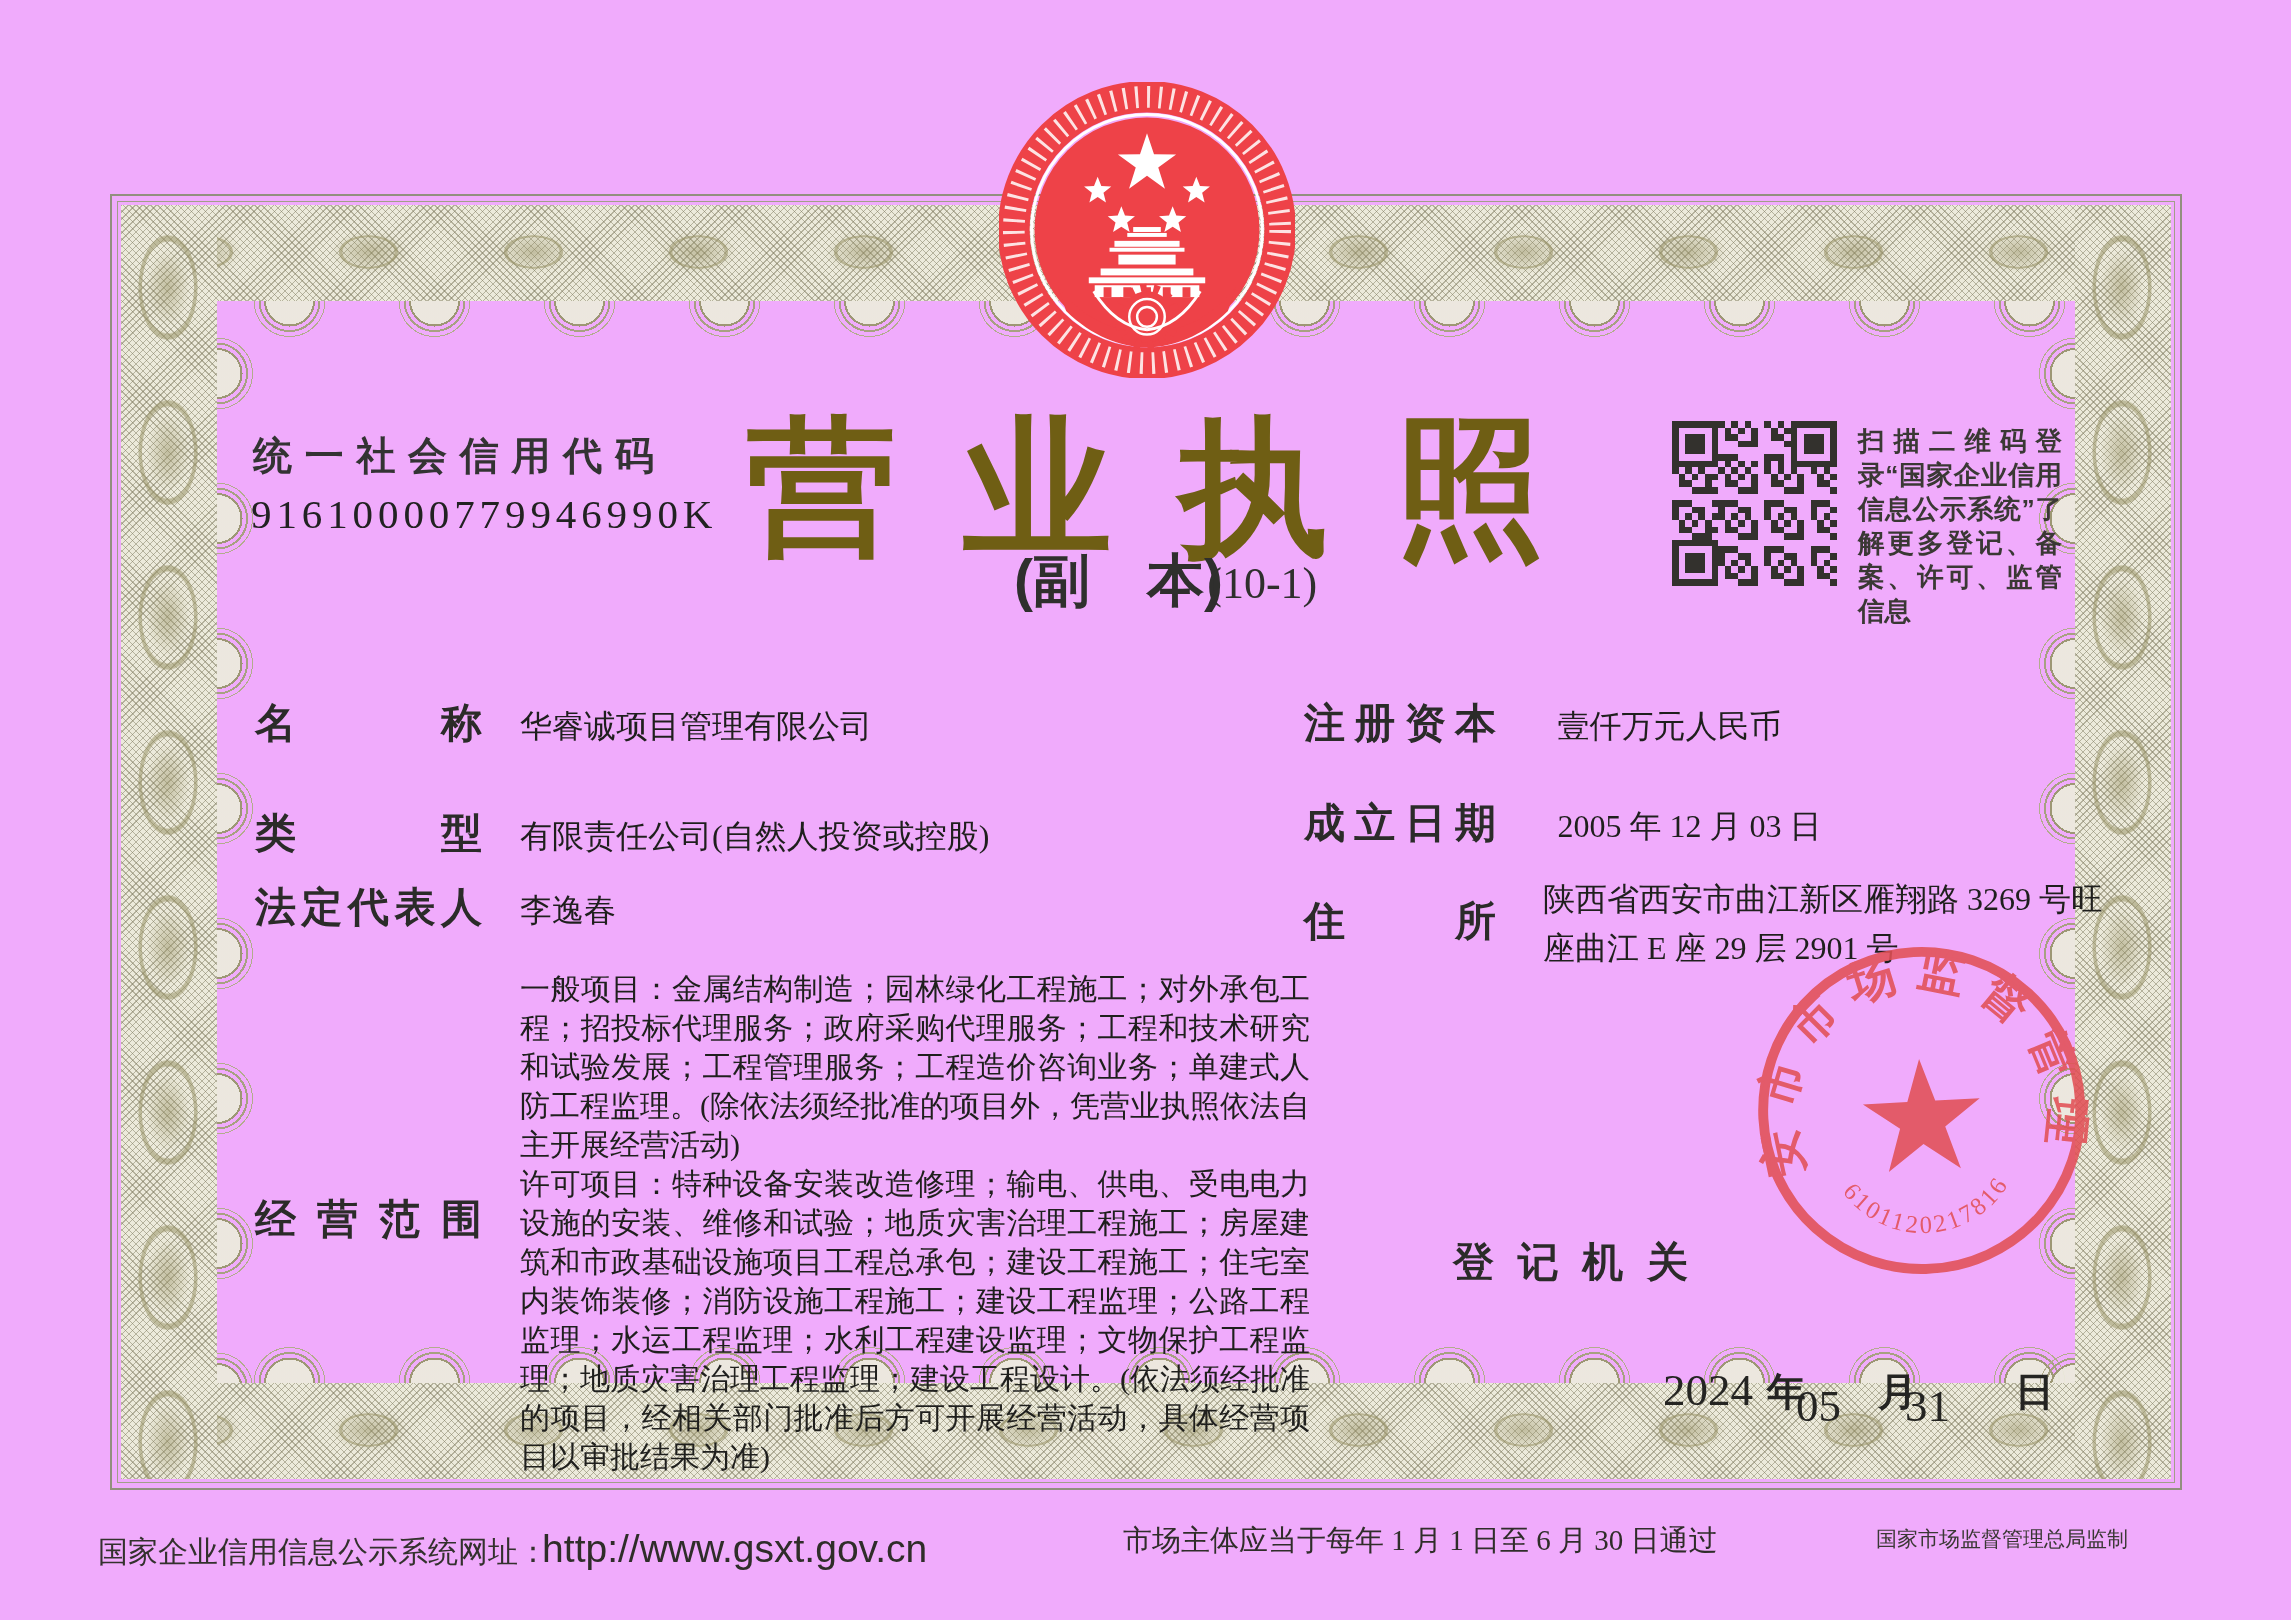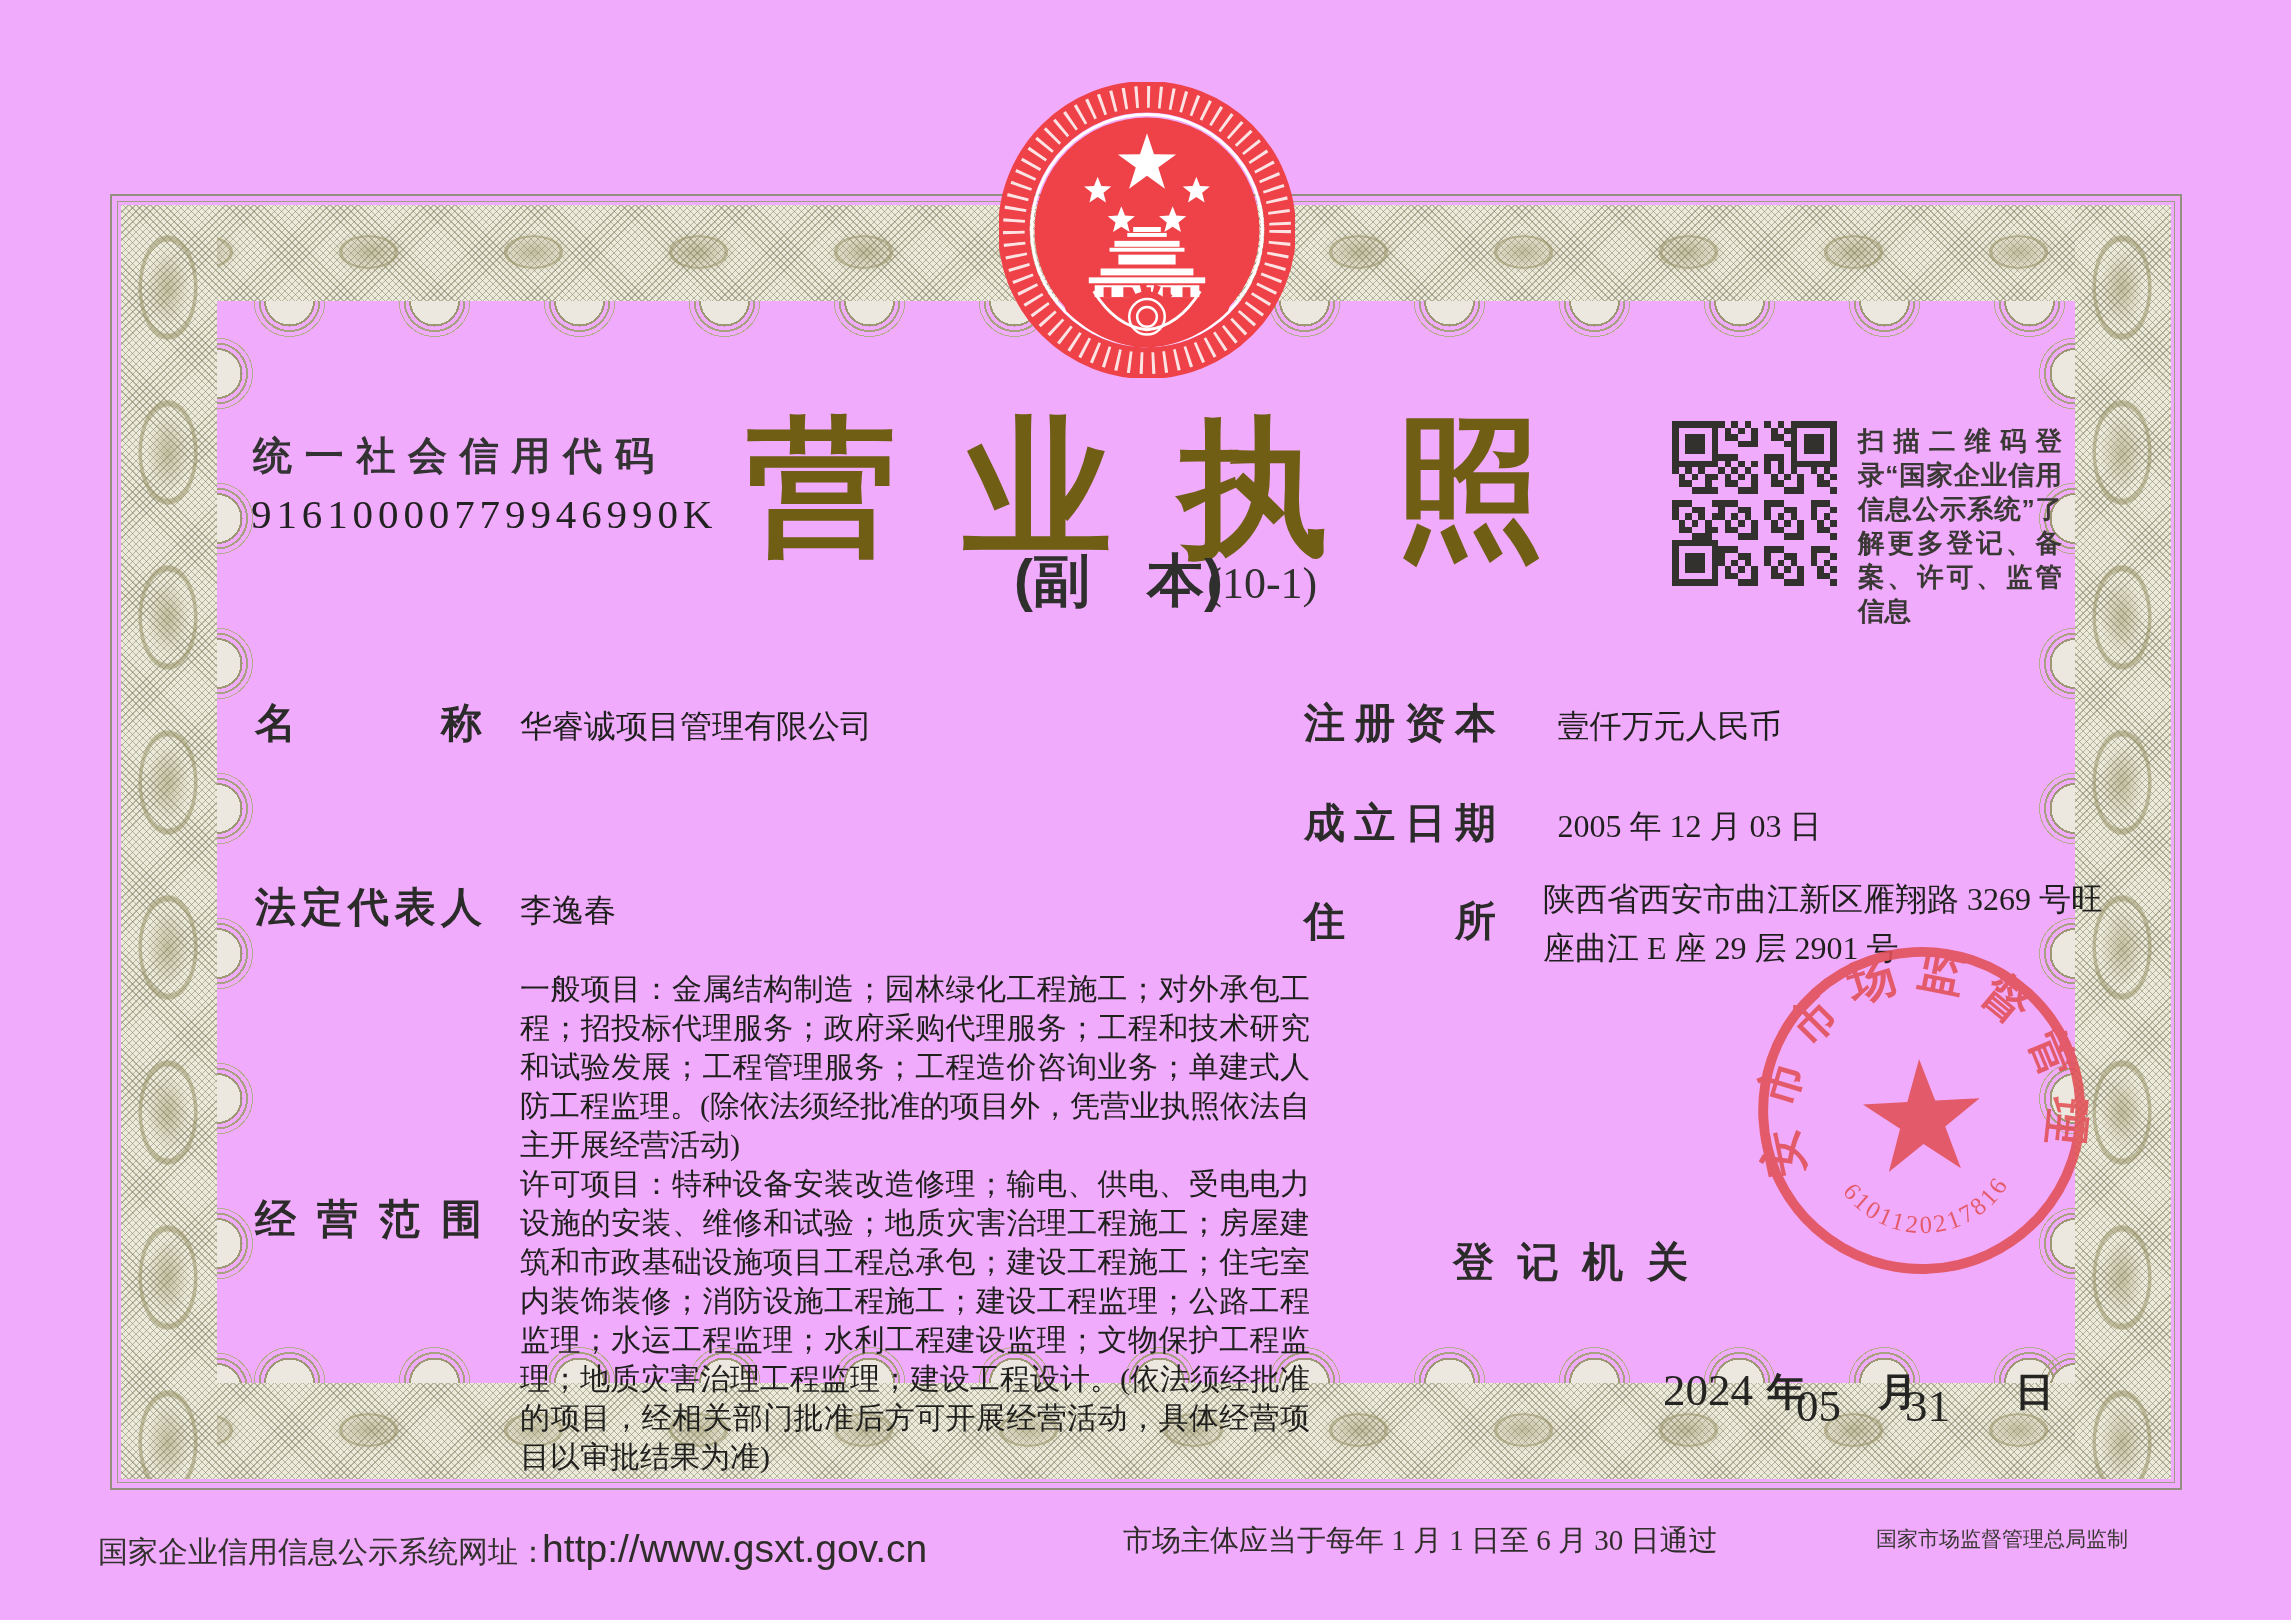--- a/index.html
+++ b/index.html
@@ -801,20 +801,24 @@
       <i class="m0"></i>
       <i class="m0"></i>
       <i class="m1"></i>
     </div>
   <div class="qr-caption">扫描二维码登录“国家企业信用信息公示系统”了解更多登记、备案、许可、监管信息</div>
 
   <div class="row" style="left:255px;top:696px;">
     <div class="flabel flabel-l">名称</div>
     <div class="fvalue">华睿诚项目管理有限公司</div>
   </div>
+  <div class="row" style="left:255px;top:806px;">
+    <div class="flabel flabel-l">类型</div>
+    <div class="fvalue">有限责任公司(自然人投资或控股)</div>
+  </div>
   <div class="row" style="left:255px;top:880px;">
     <div class="flabel flabel-l">法定代表人</div>
     <div class="fvalue">李逸春</div>
   </div>
   <div class="row" style="left:1304px;top:696px;">
     <div class="flabel flabel-r">注册资本</div>
     <div class="fvalue" style="margin-left:23.5px;">壹仟万元人民币</div>
   </div>
 
   <div class="row" style="left:255px;top:964px;">

